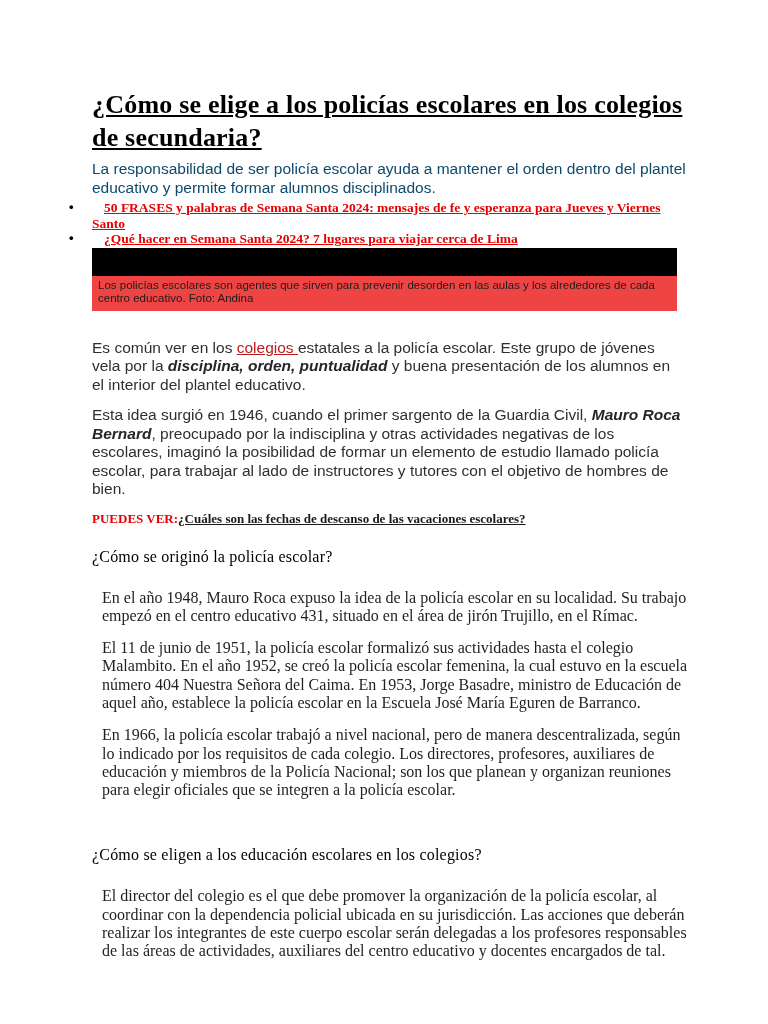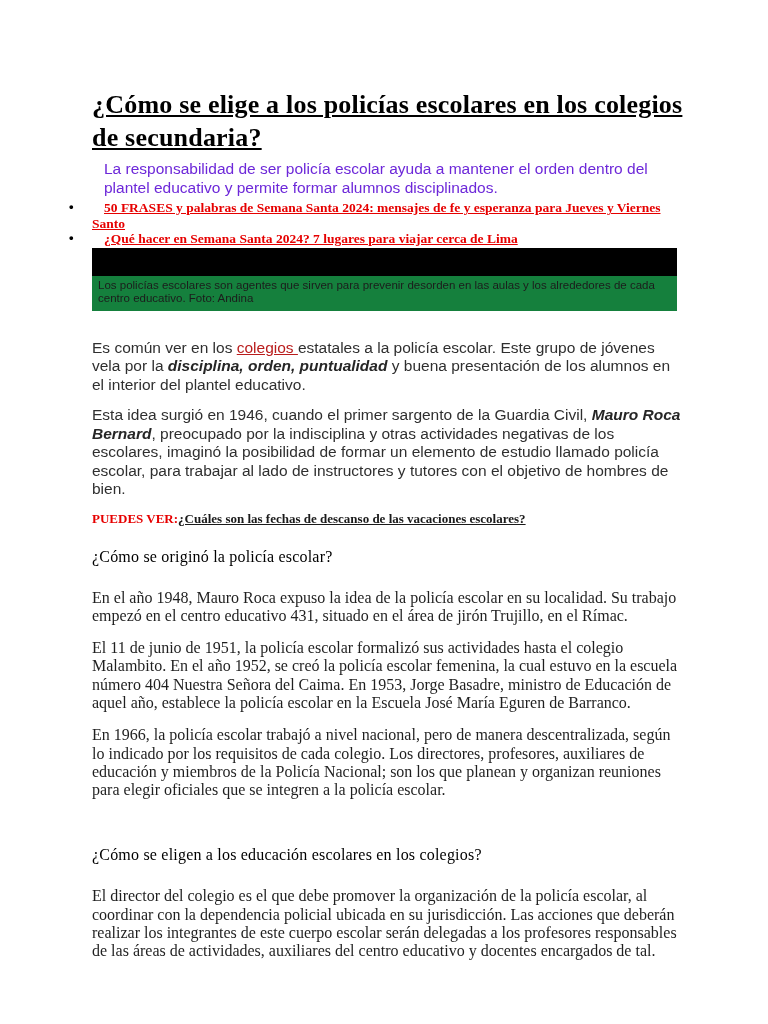--- a/index.html
+++ b/index.html
@@ -24,22 +24,22 @@
     color: #000000;
     margin: 0 0 6px 0;
     max-width: 600px;
     letter-spacing: 0.2px;
     text-decoration: underline;
   }
   p.subtitle {
     font-family: "Liberation Sans", sans-serif;
     font-size: 15.5px;
     line-height: 18.5px;
-    color: #6d28d9;
-    margin: 0 0 3px 12px;
+    color: #0c4a6e;
+    margin: 0 0 3px 0;
     max-width: 594px;
   }
   ul.related {
     margin: 0; padding: 0;
     list-style: none;
     max-width: 594px;
   }
   ul.related li {
     position: relative;
     font-family: "Liberation Serif", serif;
@@ -65,21 +65,21 @@
     margin: 1px 0 28px 0;
     padding: 0;
     width: 585px;
   }
   .img-black {
     width: 585px;
     height: 28px;
     background: #000000;
   }
   figcaption.caption {
-    background: #15803d;
+    background: #ef4444;
     color: #1c1c1c;
     font-family: "Liberation Sans", sans-serif;
     font-size: 11.5px;
     line-height: 13.5px;
     padding: 3px 6px 5px 6px;
   }
   p.sans {
     font-family: "Liberation Sans", sans-serif;
     font-size: 15.5px;
     line-height: 18.5px;
@@ -116,21 +116,21 @@
     letter-spacing: 0.2px;
   }
   h2.section-heading.spaced {
     margin-top: 42px;
   }
   p.serif {
     font-family: "Liberation Serif", serif;
     font-size: 16px;
     line-height: 18.3px;
     color: #1f1f1f;
-    margin: 0 0 14px 0;
+    margin: 0 0 14px 10px;
     max-width: 594px;
   }
 </style>
 </head>
 <body>
 
 <div class="page">
 
   <h1 class="title">¿Cómo se elige a los policías escolares en los colegios de secundaria?</h1>
 

